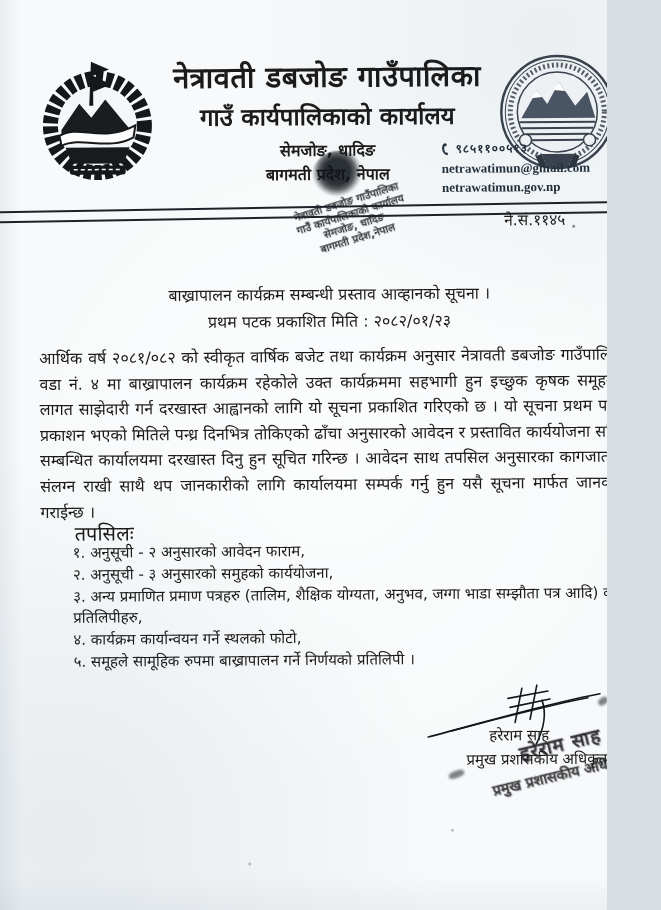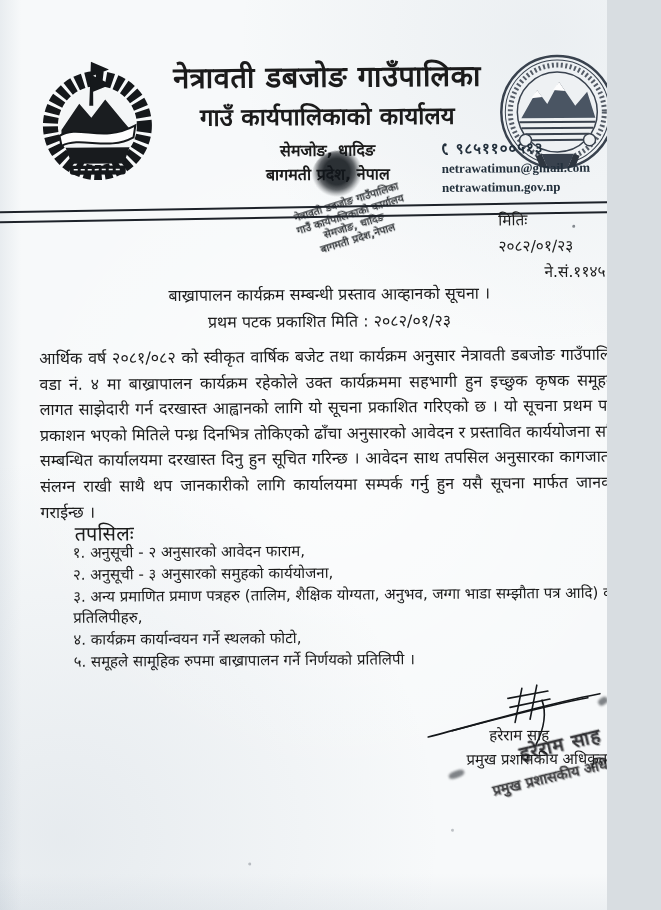--- a/index.html
+++ b/index.html
@@ -20,21 +20,21 @@
   .ctr{text-align:center;}
   .b{font-weight:bold;}
 
   
   .title1{left:120px;top:56px;width:420px;font-size:29px;letter-spacing:.5px;}
   .title2{left:140px;top:99px;width:380px;font-size:24px;}
   .addr1{left:190px;top:139px;width:280px;font-size:16px;}
   .addr2{left:190px;top:163px;width:280px;font-size:16px;}
   .contact{left:444px;top:141px;width:200px;font-family:"Liberation Serif","DejaVu Serif",serif;font-weight:bold;}
   .contact .row{display:flex;align-items:center;gap:3px;font-size:13px;line-height:19px;color:#23303c;}
-  .contact .num{font-size:15px;letter-spacing:1px;}
+  .contact .num{font-size:12px;letter-spacing:1px;}
 
   
   .rule{left:-4px;top:206px;width:670px;height:8px;border-top:2.5px solid #1d2229;border-bottom:2px solid #1d2229;transform:rotate(-0.5deg);}
 
   
   .meta{font-size:15.5px;line-height:26px;}
   .meta-left{left:38px;top:215px;}
   .meta-right{left:500px;top:209px;}
 
   
@@ -118,21 +118,20 @@
       <div class="blob"></div>
       <div class="l">नेत्रावती डबजोङ गाउँपालिका</div>
       <div class="l">गाउँ कार्यपालिकाको कार्यालय</div>
       <div class="l">सेमजोङ, धादिङ</div>
       <div class="l">बागमती प्रदेश,नेपाल</div>
     </div>
 
     <div class="abs rule"></div>
 
     <div class="abs meta meta-right">
-      <div>मितिः २०८२/०१/२३</div>
       <div style="padding-left:6px;text-align:right;">ने.सं.११४५</div>
     </div>
 
     <div class="abs ctr subj1">बाख्रापालन कार्यक्रम सम्बन्धी प्रस्ताव आव्हानको सूचना ।</div>
     <div class="abs ctr subj2">प्रथम पटक प्रकाशित मिति : २०८२/०१/२३</div>
 
     <div class="abs body-par">आर्थिक वर्ष २०८१/०८२ को स्वीकृत वार्षिक बजेट तथा कार्यक्रम अनुसार नेत्रावती डबजोङ गाउँपालिका वडा नं. ४ मा बाख्रापालन कार्यक्रम रहेकोले उक्त कार्यक्रममा सहभागी हुन इच्छुक कृषक समूहबाट लागत साझेदारी गर्न दरखास्त आह्वानको लागि यो सूचना प्रकाशित गरिएको छ । यो सूचना प्रथम पटक प्रकाशन भएको मितिले पन्ध्र दिनभित्र तोकिएको ढाँचा अनुसारको आवेदन र प्रस्तावित कार्ययोजना सहित सम्बन्धित कार्यालयमा दरखास्त दिनु हुन सूचित गरिन्छ । आवेदन साथ तपसिल अनुसारका कागजातहरु संलग्न राखी साथै थप जानकारीको लागि कार्यालयमा सम्पर्क गर्नु हुन यसै सूचना मार्फत जानकारी गराईन्छ ।</div>
 
     <div class="abs b sched-h" style="font-weight:normal;">तपसिलः</div>
     <div class="abs sched">

